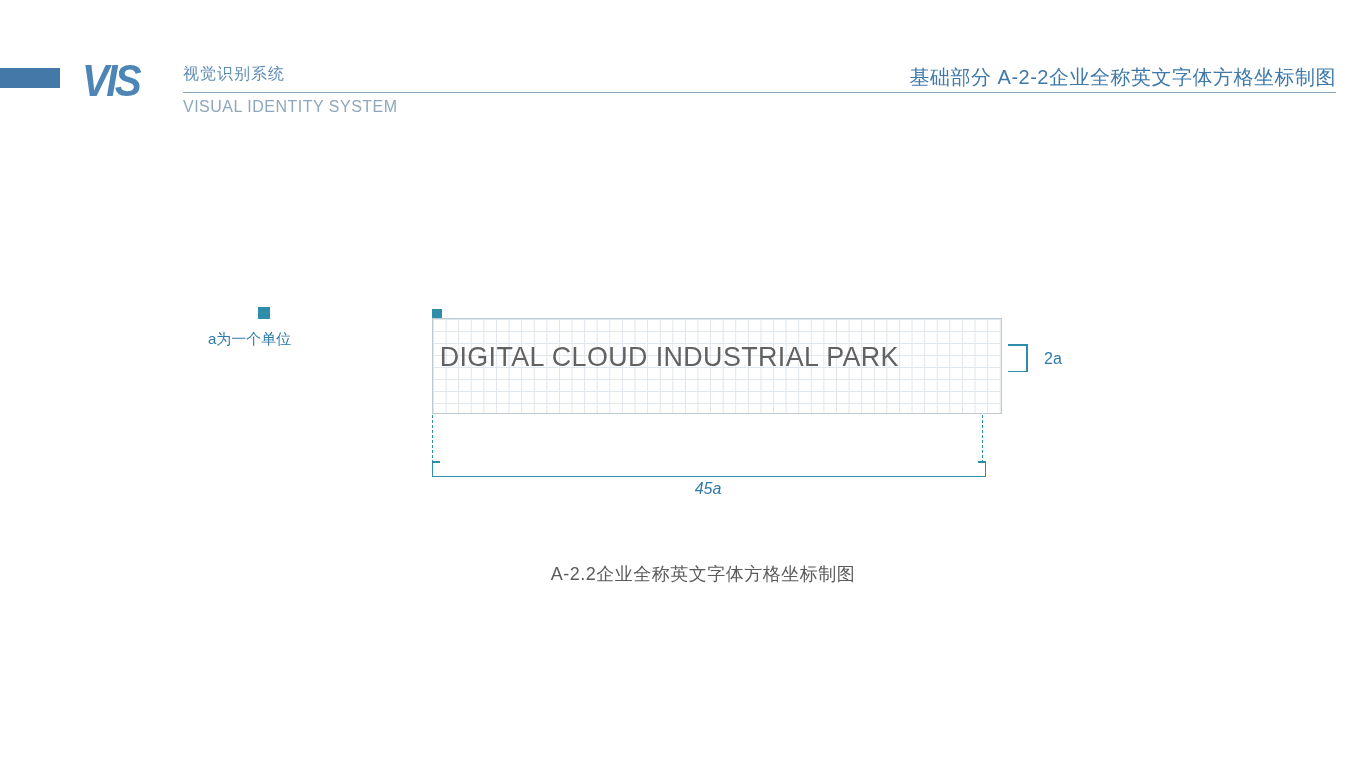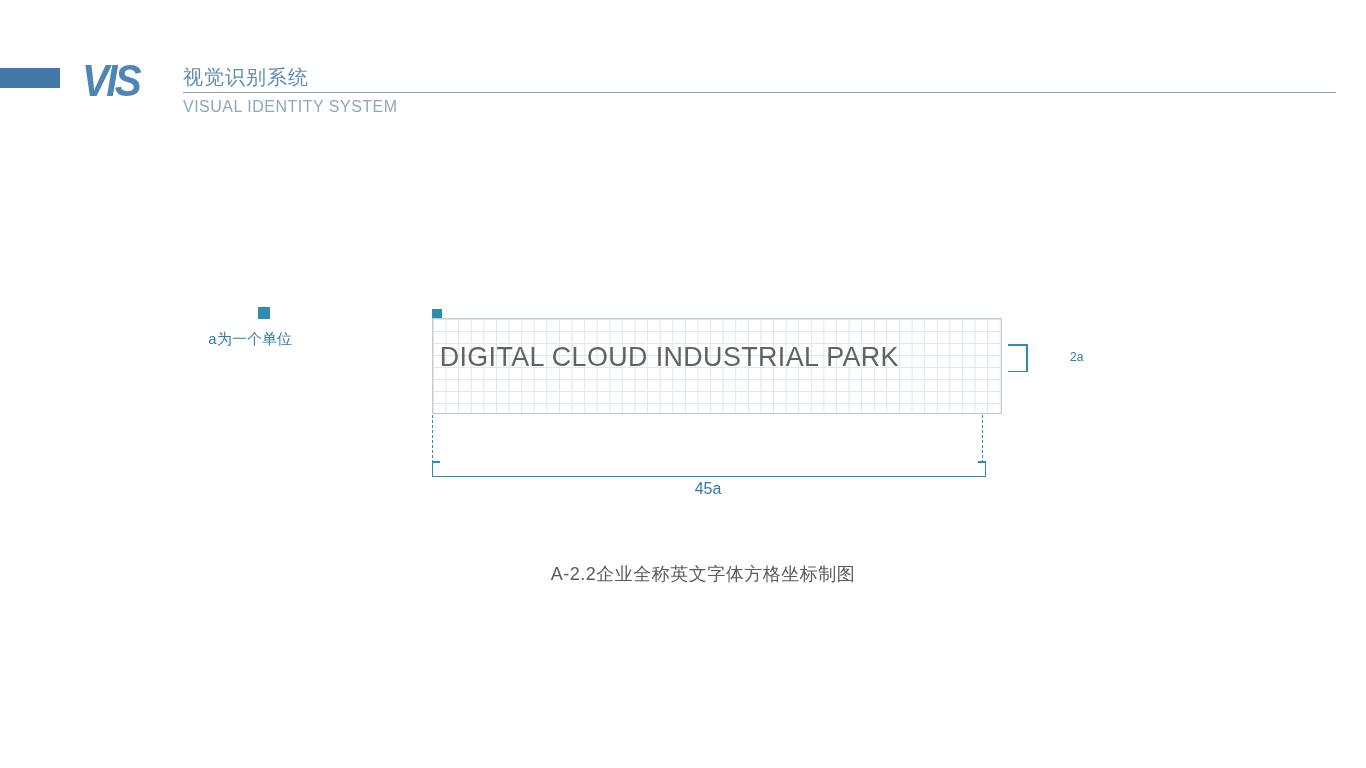--- a/index.html
+++ b/index.html
@@ -46,21 +46,21 @@
     left: 183px;
     top: 38px;
     font-size: 16px;
     letter-spacing: 0.5px;
     color: #8ea7bc;
   }
   .header-cn {
     position: absolute;
     left: 183px;
     top: 4px;
-    font-size: 20px;
+    font-size: 16px;
     color: #5e8cb4;
     letter-spacing: 1px;
   }
   .header-right {
     position: absolute;
     right: 22px;
     top: 4px;
     font-size: 20px;
     color: #3f79aa;
     letter-spacing: 0.5px;
@@ -82,21 +82,20 @@
     width: 12px;
     height: 12px;
     background: #2e8da8;
   }
   .legend-txt {
     position: absolute;
     left: 208px;
     top: 330px;
     font-size: 15px;
     color: #2e7aa8;
-    font-family: Liberation Mono, monospace;
   }
 
   
   .grid-wrap {
     position: absolute;
     left: 432px;
     top: 318px;
     width: 570px;
     height: 96px;
     border: 1px solid #bfcbd4;
@@ -167,20 +166,21 @@
   .hmeasure::after  { right: -1px; }
 
   .hmeasure-label {
     position: absolute;
     left: 432px;
     top: 480px;
     width: 552px;
     text-align: center;
     font-size: 16px;
     color: #2e7aa8;
+    font-style: italic;
   }
 
   
   .vmeasure {
     position: absolute;
     left: 1008px;
     top: 344px;
     width: 30px;
     height: 28px;
   }
@@ -198,23 +198,22 @@
     left: 18px;
     top: 0;
     bottom: 0;
     width: 1.5px;
     background: #2e8da8;
   }
   .vmeasure-label {
     position: absolute;
     left: 1044px;
     top: 350px;
-    font-size: 12px;
+    font-size: 16px;
     color: #2e7aa8;
-    margin-left: 26px;
   }
 
   
   .caption {
     position: absolute;
     left: 0;
     right: 0;
     top: 562px;
     text-align: center;
     font-size: 18px;
@@ -224,20 +223,21 @@
   }
 </style>
 </head>
 <body>
 
 <div class="header">
   <div class="blue-block"></div>
   <div class="vis-logo">VIS</div>
   <div class="vis-sub">VISUAL IDENTITY SYSTEM</div>
   <div class="header-cn">视觉识别系统</div>
+  <div class="header-right">基础部分 A-2-2企业全称英文字体方格坐标制图</div>
   <div class="header-line"></div>
 </div>
 
 <div class="legend-sq"></div>
 <div class="legend-txt">a为一个单位</div>
 
 <div class="grid-sq"></div>
 <div class="grid-wrap">
   <div class="grid-bg"></div>
 </div>

